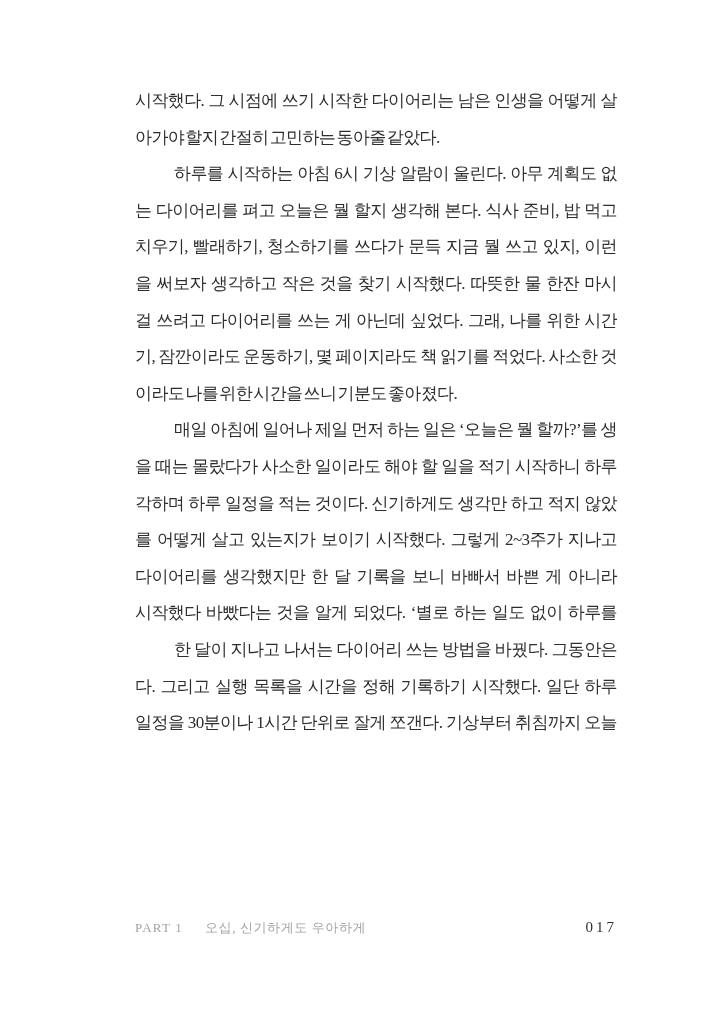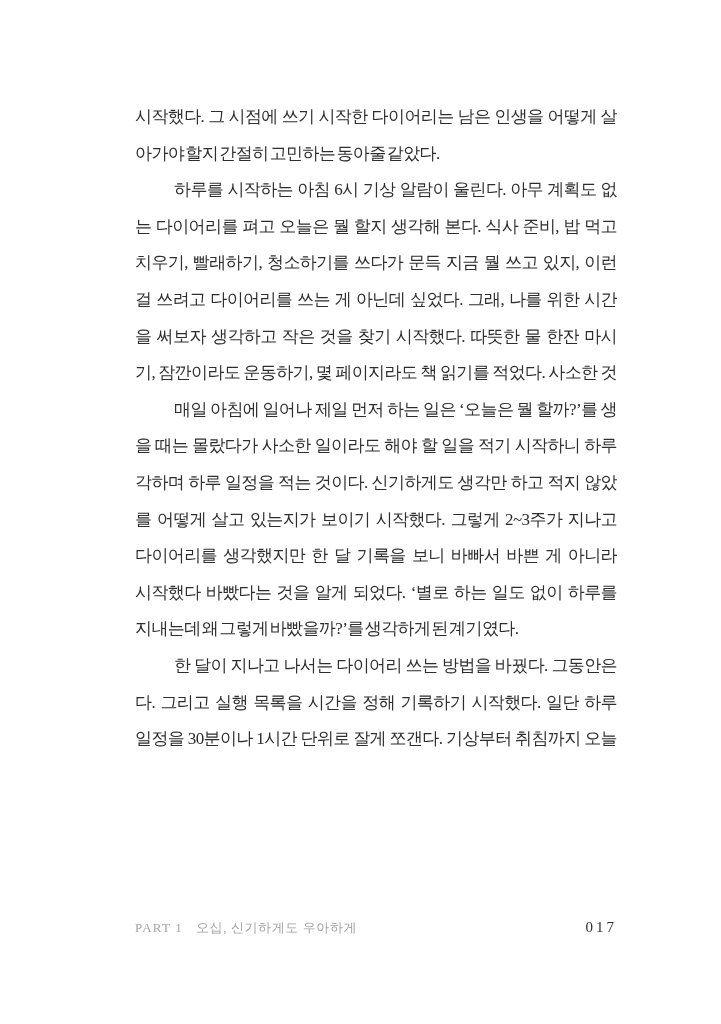--- a/index.html
+++ b/index.html
@@ -11,21 +11,21 @@
     position: relative;
     width: 721px;
     height: 1024px;
     background: #ffffff;
     overflow: hidden;
     font-family: "Liberation Serif", "DejaVu Serif", serif;
   }
   .body-text {
     position: absolute;
     left: 135px;
-    top: 99px;
+    top: 83px;
     width: 482px;
     color: #2d2d2d;
   }
   .line {
     font-size: 17px;
     line-height: 36.6px;
     height: 36.6px;
     letter-spacing: -0.6px;
     word-spacing: -2.5px;
     white-space: nowrap;
@@ -46,21 +46,21 @@
     left: 135px;
     top: 919px;
     width: 482px;
     display: flex;
     justify-content: space-between;
     align-items: baseline;
   }
   .footer-left {
     display: flex;
     align-items: baseline;
-    gap: 13px;
+    gap: 22px;
     color: #a3a3a3;
     font-size: 13px;
     letter-spacing: 0.6px;
   }
   .footer-part-label {
     letter-spacing: 1.2px;
   }
   .footer-page-number {
     color: #2f2f2f;
     font-size: 15px;
@@ -73,30 +73,30 @@
 
 <div class="page">
 
   <div class="body-text">
 
   <div class="line">시작했다. 그 시점에 쓰기 시작한 다이어리는 남은 인생을 어떻게 살</div>
       <div class="line para-end">아가야 할지 간절히 고민하는 동아줄 같았다.</div>
       <div class="line indent">하루를 시작하는 아침 6시 기상 알람이 울린다. 아무 계획도 없</div>
       <div class="line">는 다이어리를 펴고 오늘은 뭘 할지 생각해 본다. 식사 준비, 밥 먹고</div>
       <div class="line">치우기, 빨래하기, 청소하기를 쓰다가 문득 지금 뭘 쓰고 있지, 이런</div>
+      <div class="line">을 써보자 생각하고 작은 것을 찾기 시작했다. 따뜻한 물 한잔 마시</div>
       <div class="line">걸 쓰려고 다이어리를 쓰는 게 아닌데 싶었다. 그래, 나를 위한 시간</div>
-      <div class="line">을 써보자 생각하고 작은 것을 찾기 시작했다. 따뜻한 물 한잔 마시</div>
       <div class="line">기, 잠깐이라도 운동하기, 몇 페이지라도 책 읽기를 적었다. 사소한 것</div>
+      <div class="line para-end">이라도 나를 위한 시간을 쓰니 기분도 좋아졌다.</div>
       <div class="line indent">매일 아침에 일어나 제일 먼저 하는 일은 ‘오늘은 뭘 할까?’를 생</div>
       <div class="line">을 때는 몰랐다가 사소한 일이라도 해야 할 일을 적기 시작하니 하루</div>
       <div class="line">각하며 하루 일정을 적는 것이다. 신기하게도 생각만 하고 적지 않았</div>
       <div class="line">를 어떻게 살고 있는지가 보이기 시작했다. 그렇게 2~3주가 지나고</div>
       <div class="line">다이어리를 생각했지만 한 달 기록을 보니 바빠서 바쁜 게 아니라</div>
       <div class="line">시작했다 바빴다는 것을 알게 되었다. ‘별로 하는 일도 없이 하루를</div>
-      <div class="line para-end">지내는데 왜 그렇게 바빴을까?’를 생각하게 된 계기였다.</div>
       <div class="line indent">한 달이 지나고 나서는 다이어리 쓰는 방법을 바꿨다. 그동안은</div>
       <div class="line">다. 그리고 실행 목록을 시간을 정해 기록하기 시작했다. 일단 하루</div>
       <div class="line">일정을 30분이나 1시간 단위로 잘게 쪼갠다. 기상부터 취침까지 오늘</div>
     </div>
 
   <div class="footer">
     <div class="footer-left">
       <span class="footer-part-label">PART 1</span>
       <span class="footer-part-title">오십, 신기하게도 우아하게</span>
     </div>

